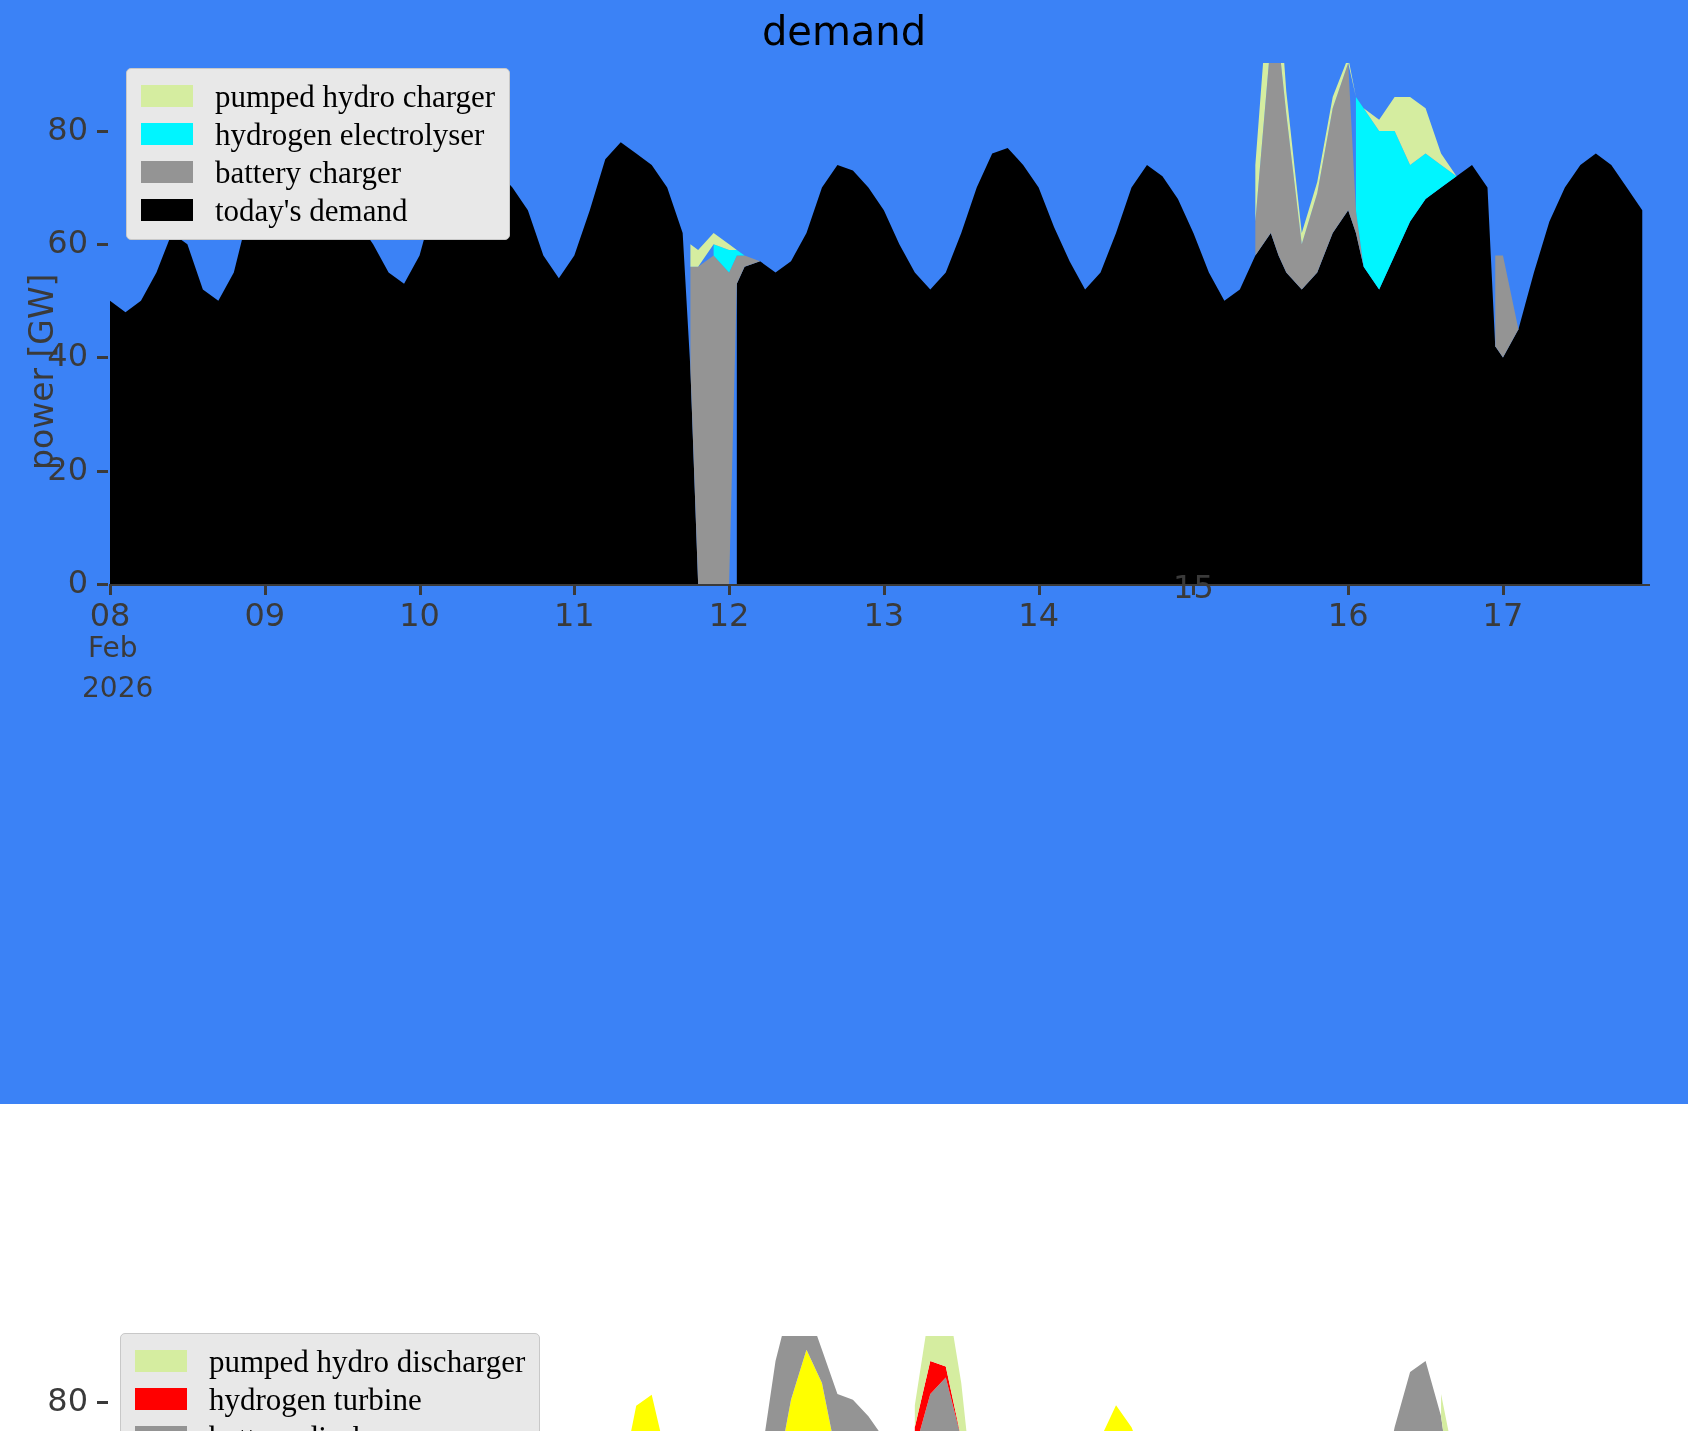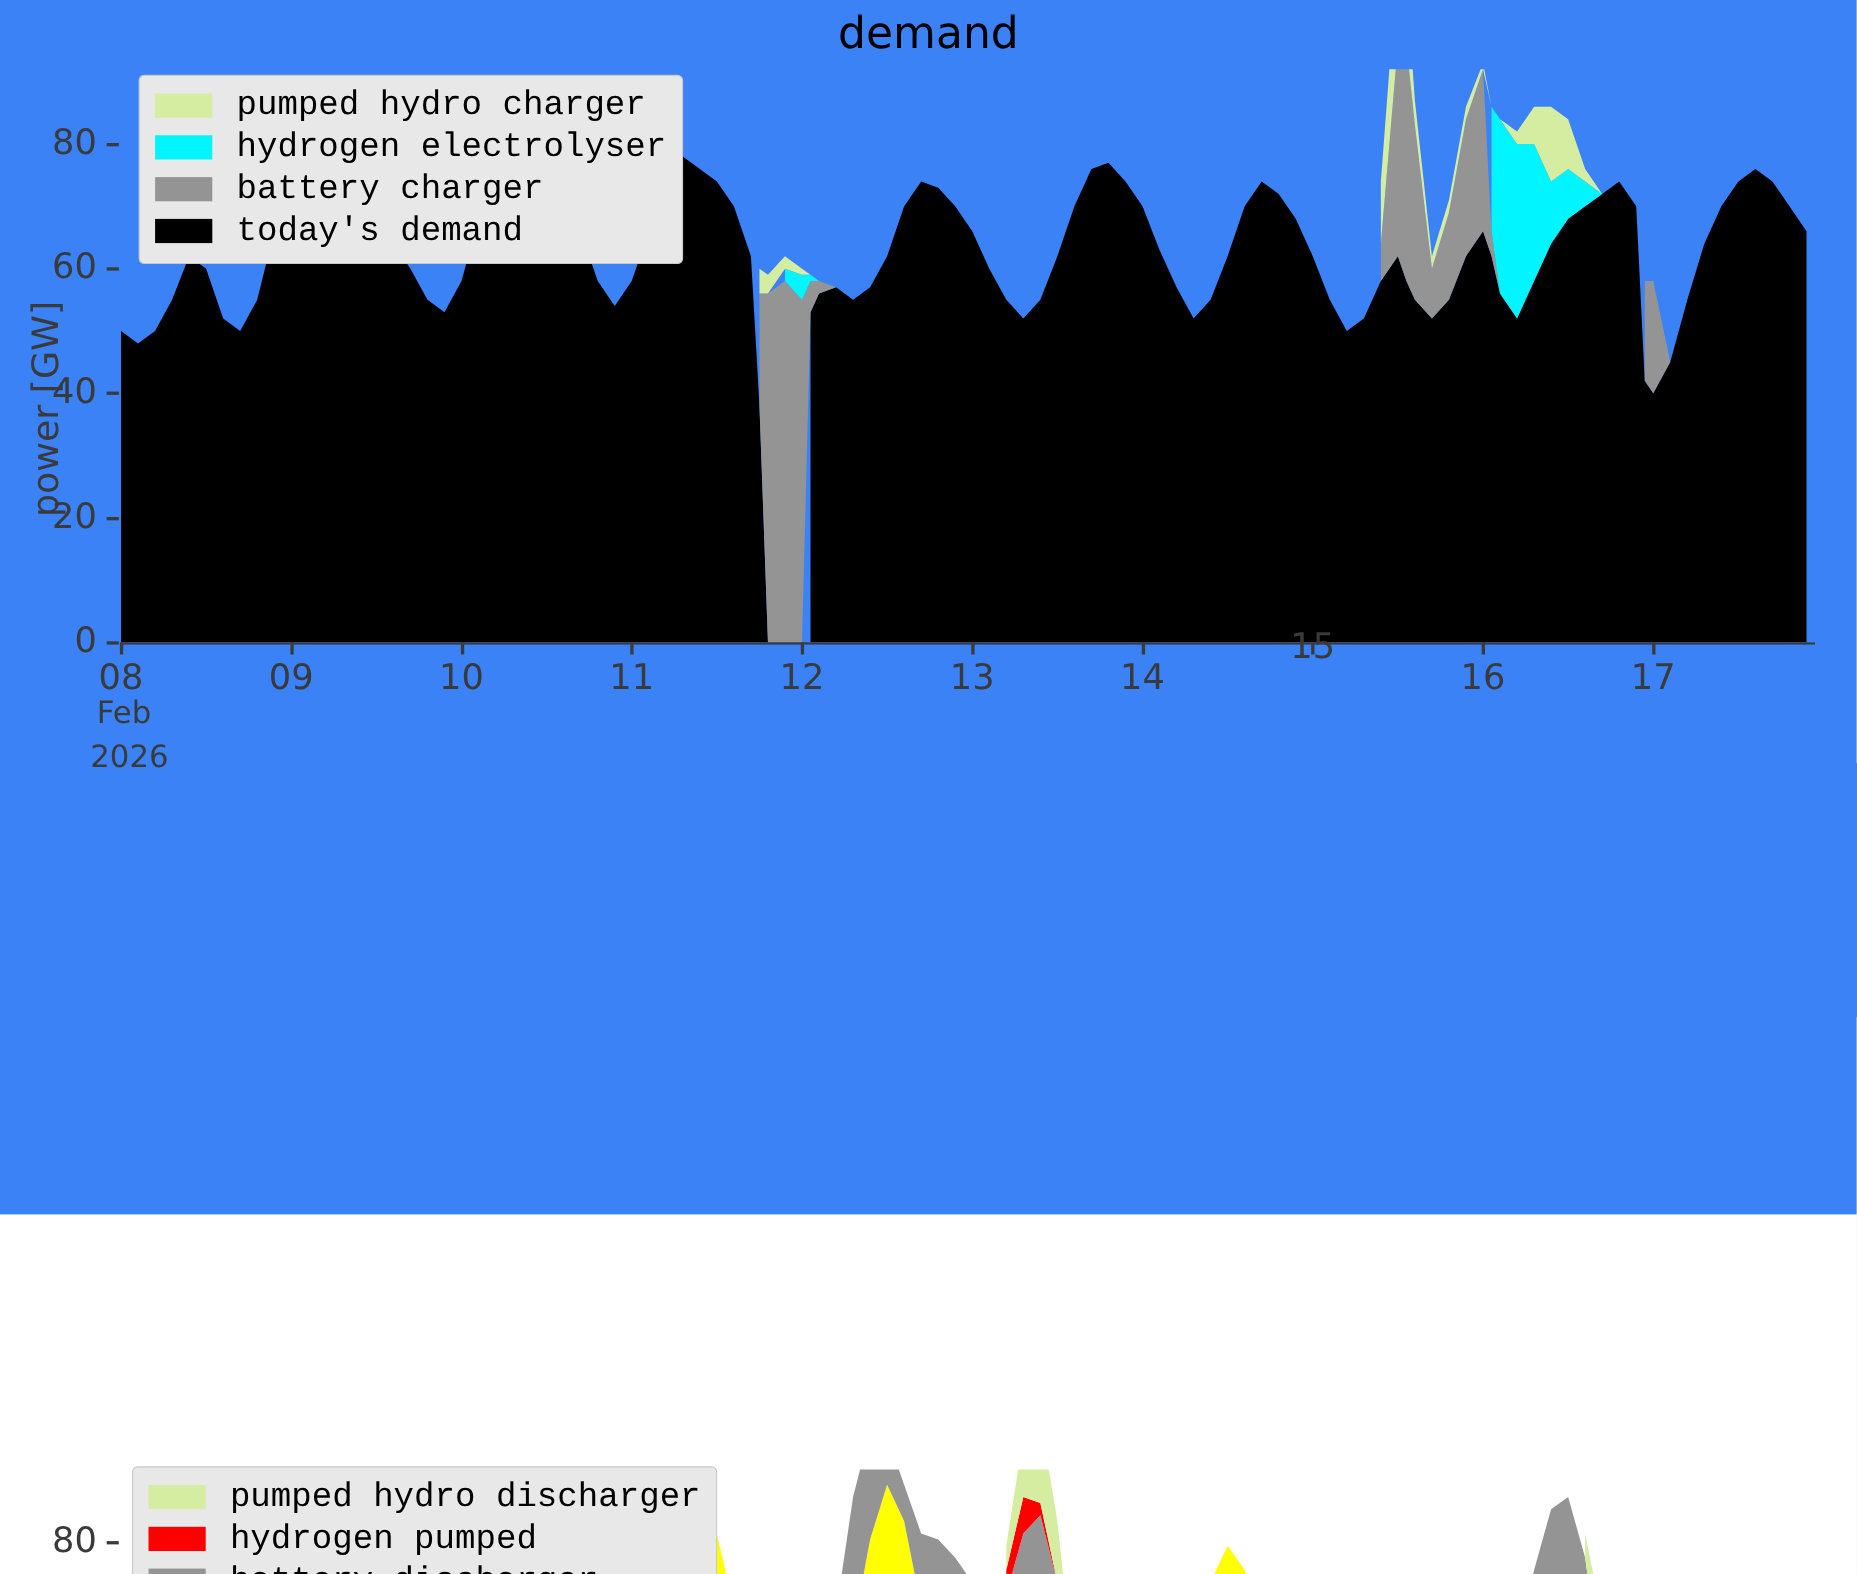--- a/index.html
+++ b/index.html
@@ -49,21 +49,21 @@
   .datelabel{position:absolute;font-size:28px;color:#3a3a3a;font-family:"DejaVu Sans",sans-serif;}
 
   .legend{
     position:absolute;background:#e8e8e8;border:1px solid #c8c8c8;border-radius:5px;
     padding:8px 14px 10px 14px;
   }
   #legend-demand{left:126px;top:68px;}
   #legend-supply{left:120px;top:697px;}
   .legend-row{display:flex;align-items:center;height:38px;}
   .swatch{width:52px;height:22px;margin-right:22px;flex:0 0 auto;}
-  .legend-label{font-size:31px;color:#000;white-space:nowrap;font-family:Liberation Mono, monospace;line-height:1;}
+  .legend-label{font-size:31px;color:#000;white-space:nowrap;font-family:Liberation Serif, serif;line-height:1;}
 </style>
 </head>
 <body>
 
 <div class="page">
 
   <div class="panel" id="panel-demand">
     <div class="panel-title" id="title-demand">demand</div>
 
     <div class="ylabel" id="ylabel-demand">power [GW]</div>
@@ -177,21 +177,21 @@
       </div>
     <div id="xticks-supply"></div>
 
     <div class="legend" id="legend-supply">
         <div class="legend-row">
           <span class="swatch" style="background: rgb(213, 237, 160);"></span>
           <span class="legend-label">pumped hydro discharger</span>
         </div>
         <div class="legend-row">
           <span class="swatch" style="background: rgb(255, 0, 0);"></span>
-          <span class="legend-label">hydrogen pumped</span>
+          <span class="legend-label">hydrogen turbine</span>
         </div>
         <div class="legend-row">
           <span class="swatch" style="background: rgb(148, 148, 148);"></span>
           <span class="legend-label">battery discharger</span>
         </div>
       </div>
   </div>
 
 </div>
 

